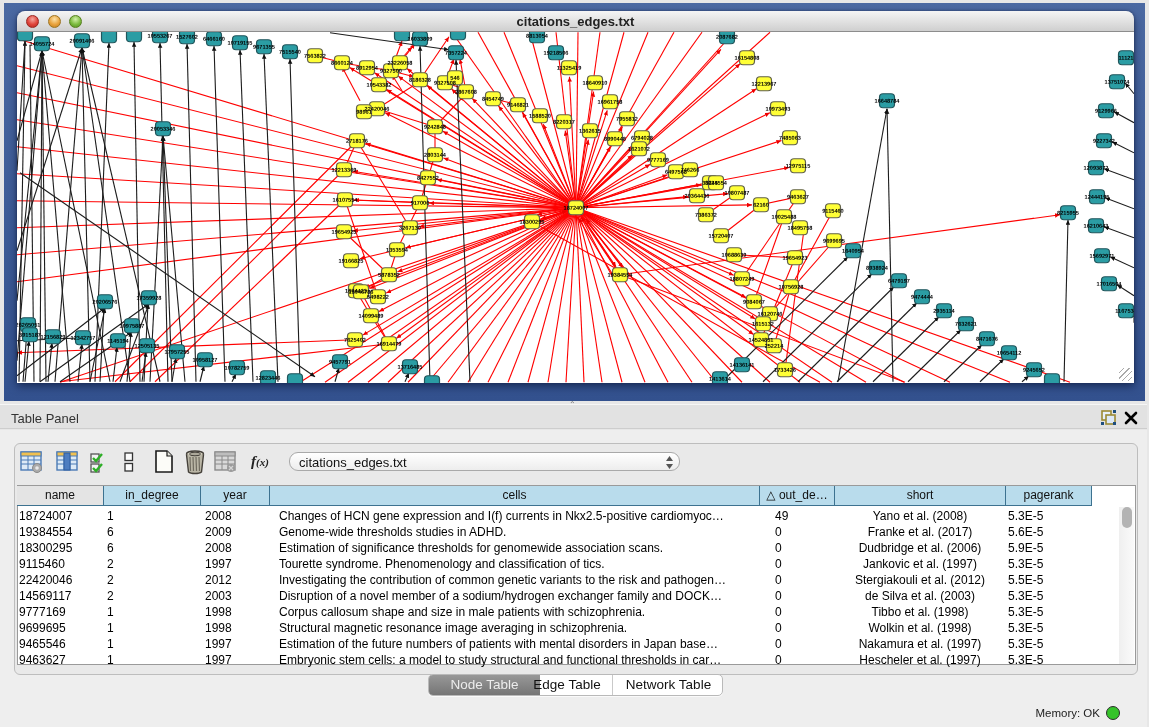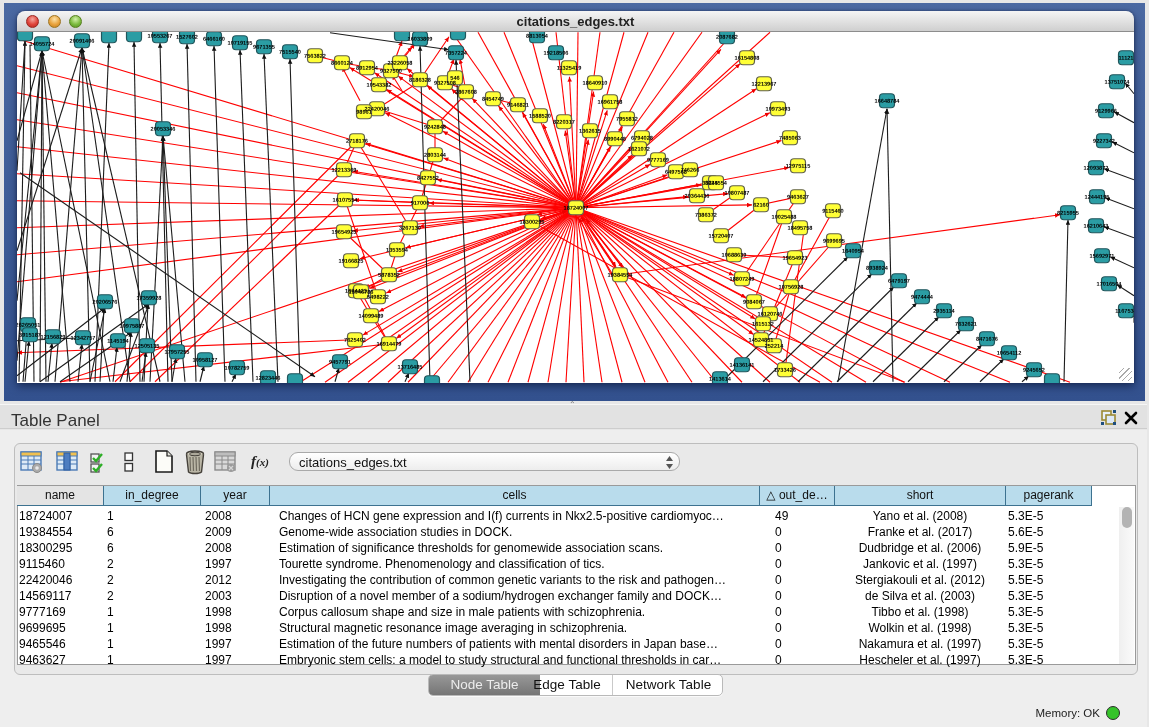--- a/index.html
+++ b/index.html
@@ -7,21 +7,21 @@
 #macwin{position:absolute;left:17px;top:11px;width:1117px;height:371px;border-radius:8px 8px 0 0;box-shadow:0 4px 8px rgba(5,15,45,.6),0 0 3px rgba(0,0,30,.4)}
 #titlebar{position:absolute;left:0;top:0;width:1117px;height:20.5px;border-radius:8px 8px 0 0;background:linear-gradient(#f5f5f5,#cfcfcf);border-bottom:1px solid #8d8d8d}
 #titlebar .t{position:absolute;left:0;right:0;top:3px;text-align:center;font-size:13px;font-weight:bold;color:#222}
 .tl{position:absolute;top:4px;width:13px;height:13px;border-radius:50%}
 #tlr{left:9px;background:radial-gradient(circle at 50% 30%,#f5a79f 0%,#e0443a 55%,#b3271f 100%);border:1px solid #9a2720}
 #tly{left:30.5px;background:radial-gradient(circle at 50% 30%,#fbe2a9 0%,#e9a33e 55%,#c07c1d 100%);border:1px solid #9d7420}
 #tlg{left:51.5px;background:radial-gradient(circle at 50% 30%,#d3f0a8 0%,#7cbb3f 55%,#538c1e 100%);border:1px solid #57801e}
 #canvas{position:absolute;left:0;top:20.5px;width:1117px;height:350.5px;background:#fff;overflow:hidden;will-change:transform}
 #grip{position:absolute;right:2px;bottom:2px;width:13px;height:13px;background:repeating-linear-gradient(135deg,transparent 0 3px,#aaa 3px 4px)}
 #tphead{position:absolute;left:0;top:404px;width:1147px;height:25px;background:#e2e2e2;border-top:1px solid #f6f6f6;border-bottom:1px solid #cdcdcd}
-#tphead .t{position:absolute;left:11px;top:6px;font-size:17px;color:#333}
+#tphead .t{position:absolute;left:11px;top:6px;font-size:13px;color:#333}
 #tpbody{position:absolute;left:0;top:430px;width:1147px;height:297px;background:#eee}
 #panel{position:absolute;left:14px;top:443px;width:1124px;height:232px;background:#e9e9e9;border:1px solid #bdbdbd;border-radius:6px}
 #dd{position:absolute;left:289px;top:452px;width:391px;height:19px;background:linear-gradient(#fff,#ededed);border:1px solid #a9a9a9;border-radius:9px}
 #dd .t{position:absolute;left:9px;top:2px;font-size:13px;color:#111}
 #tbl{position:absolute;left:17px;top:485px;width:1119px;height:180px;background:#fff;border:1px solid #9a9a9a}
 .hc{position:absolute;top:486px;height:20px;background:#b9dcec;border-right:1px solid #3d7290;border-bottom:1px solid #3d7290;font-size:12px;color:#111;text-align:center;line-height:19px}
 .rowt{position:absolute;font-size:12px;color:#000;white-space:nowrap}
 #vsb{position:absolute;left:1119px;top:507px;width:15px;height:157px;background:linear-gradient(90deg,#efefef,#fafafa)}
 #vsb .th{position:absolute;left:2.5px;top:0px;width:10px;height:21px;border-radius:5px;background:#b3b3b3}
 #tabs{position:absolute;left:428px;top:674px;height:22px;border:1px solid #b9b9b9;border-radius:5px;background:#fff;box-shadow:0 1px 0 rgba(255,255,255,.7)}
@@ -649,21 +649,21 @@
 <div class="rowt" style="left:205px;top:509px">2008</div>
 <div class="rowt" style="left:279px;top:509px">Changes of HCN gene expression and I(f) currents in Nkx2.5-positive cardiomyoc…</div>
 <div class="rowt" style="left:775px;top:509px">49</div>
 <div class="rowt" style="left:920px;top:509px;width:0;text-align:center;display:flex;justify-content:center">
     <span style="white-space:nowrap">Yano et al. (2008)</span>
   </div>
 <div class="rowt" style="left:1008px;top:509px">5.3E-5</div>
 <div class="rowt" style="left:19px;top:525px">19384554</div>
 <div class="rowt" style="left:107px;top:525px">6</div>
 <div class="rowt" style="left:205px;top:525px">2009</div>
-<div class="rowt" style="left:279px;top:525px">Genome-wide association studies in DOCK.</div>
+<div class="rowt" style="left:279px;top:525px">Genome-wide thresholds studies in ADHD.</div>
 <div class="rowt" style="left:775px;top:525px">0</div>
 <div class="rowt" style="left:920px;top:525px;width:0;text-align:center;display:flex;justify-content:center">
     <span style="white-space:nowrap">Franke et al. (2017)</span>
   </div>
 <div class="rowt" style="left:1008px;top:525px">5.6E-5</div>
 <div class="rowt" style="left:19px;top:541px">18300295</div>
 <div class="rowt" style="left:107px;top:541px">6</div>
 <div class="rowt" style="left:205px;top:541px">2008</div>
 <div class="rowt" style="left:279px;top:541px">Estimation of significance thresholds for genomewide association scans.</div>
 <div class="rowt" style="left:775px;top:541px">0</div>

